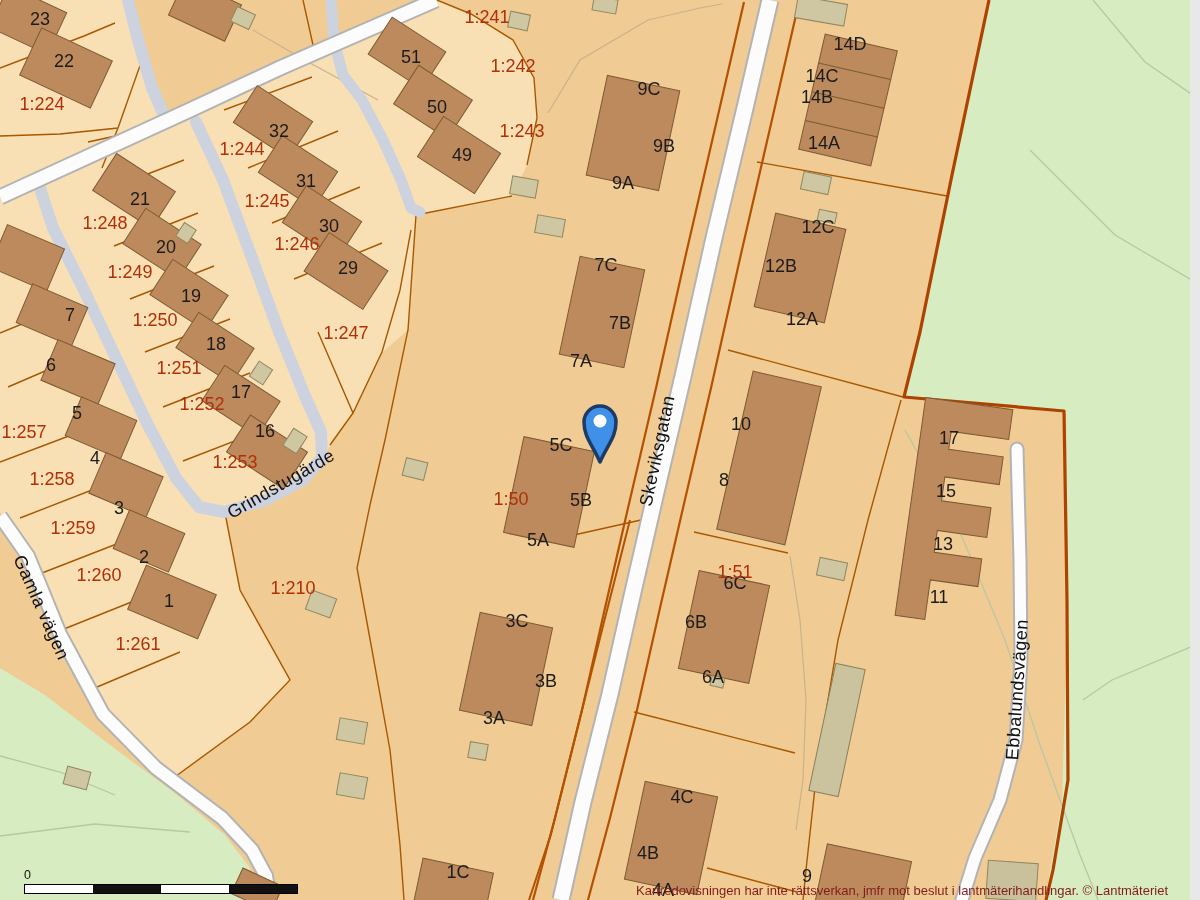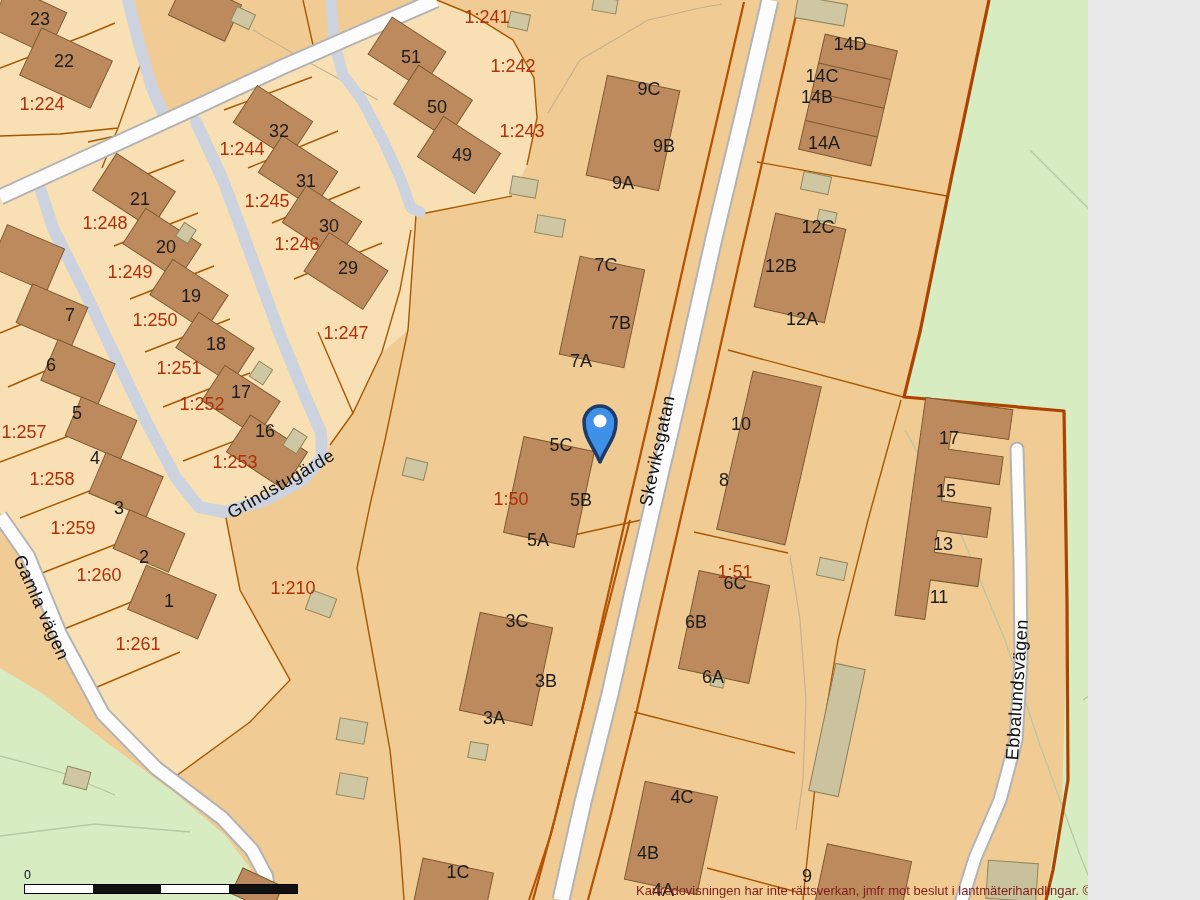--- a/index.html
+++ b/index.html
@@ -1,16 +1,16 @@
 <!DOCTYPE html>
 <html><head>
 <meta charset="utf-8">
 <style>
   html,body{margin:0;padding:0;background:#e8e8e8;}
-  .screen{position:relative;width:1088px;height:900px;overflow:hidden;
+  .screen{position:relative;width:1190px;height:900px;overflow:hidden;
           font-family:"Liberation Sans","DejaVu Sans",sans-serif;background:#f0cb94;}
   svg{position:absolute;left:0;top:0;display:block;}
   svg text{font-family:"Liberation Sans","DejaVu Sans",sans-serif;}
   .scalebar{position:absolute;left:24px;top:884px;width:272px;height:8px;
             border:1px solid #000;display:flex;box-sizing:content-box;}
   .scalebar .seg{flex:1 1 25%;height:100%;}
   .seg.w{background:#ffffff;} .seg.b{background:#111111;}
   .scale-label{position:absolute;font-size:12.5px;color:#111;line-height:1;}
   #scale-zero{left:24px;top:869px;}
   #scale-max{left:284px;top:869px;margin-top:33px;}

